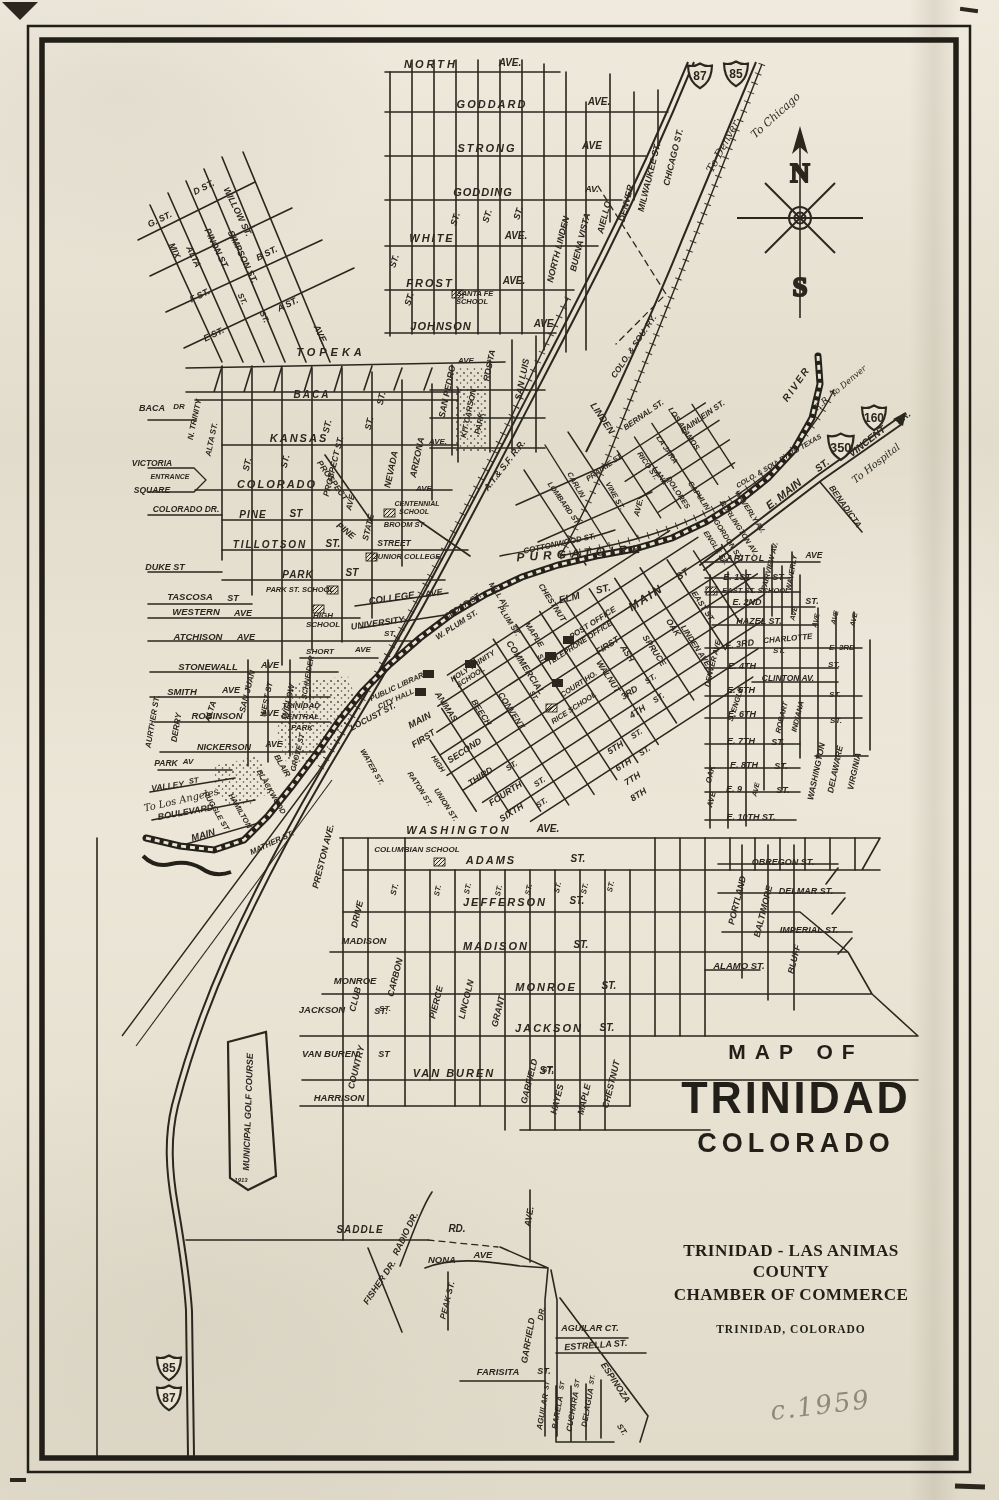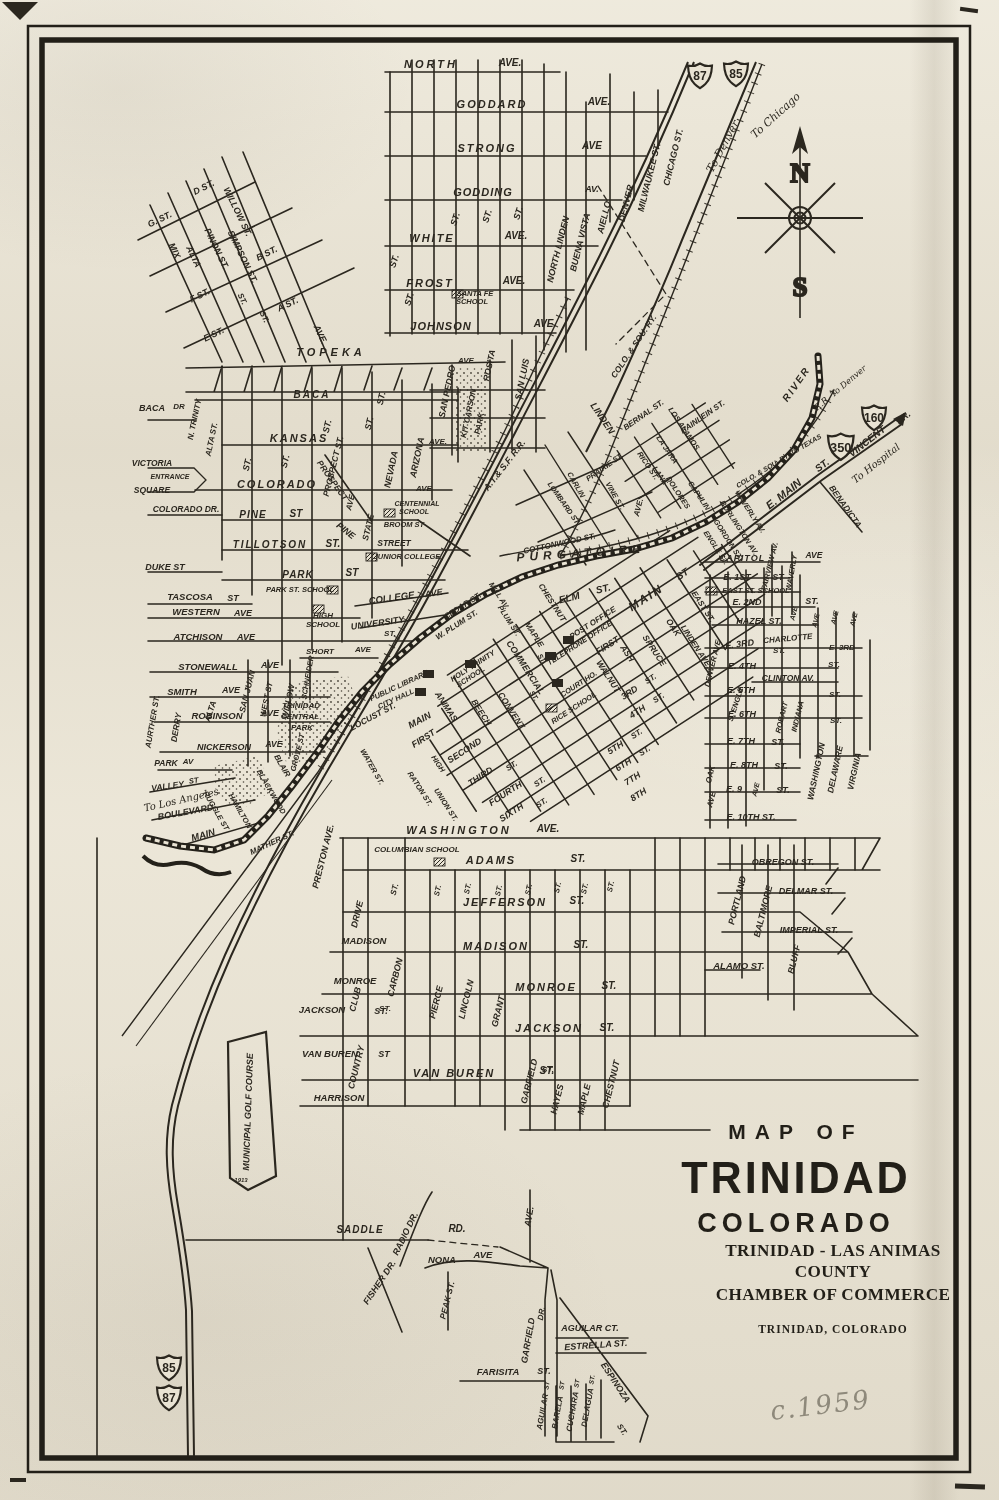--- a/index.html
+++ b/index.html
@@ -13,25 +13,25 @@
       radial-gradient(500px 300px at 88% 42%, rgba(255,255,250,.20), rgba(255,255,250,0) 70%),
       radial-gradient(600px 380px at 20% 88%, rgba(110,100,80,.08), rgba(110,100,80,0) 70%);}
   svg{position:absolute;left:0;top:0;}
   .lbl{font-family:"Liberation Sans",sans-serif;font-weight:700;font-style:italic;
        fill:#2b271f;text-anchor:middle;}
   .lt{font-family:"DejaVu Serif",serif;font-weight:500;}
   .compass-letter{font-family:"Liberation Serif",serif;font-weight:700;font-size:27px;
        fill:#2b271f;text-anchor:middle;font-style:normal;}
   .shield-num{font-family:"Liberation Sans",sans-serif;font-weight:700;font-size:8px;
        fill:#2b271f;text-anchor:middle;font-style:normal;}
-  .title-block{position:absolute;left:672px;top:1120px;width:248px;text-align:center;color:#221f18;}
+  .title-block{position:absolute;left:672px;top:1040px;width:248px;text-align:center;color:#221f18;}
   .tb-kicker{font-size:21px;font-weight:700;letter-spacing:9px;}
   .tb-title{font-size:45px;font-weight:700;letter-spacing:3px;margin-top:8px;transform:scaleX(.96);}
   .tb-sub{font-size:27px;font-weight:700;letter-spacing:5px;margin-top:4px;}
-  .credit-block{position:absolute;left:688px;top:1240px;width:290px;text-align:center;color:#221f18;
+  .credit-block{position:absolute;left:646px;top:1240px;width:290px;text-align:center;color:#221f18;
        font-family:"Liberation Serif",serif;}
   .cb-l1,.cb-l2{font-size:17.5px;font-weight:700;letter-spacing:.4px;transform:scaleX(.98);}
   .cb-l2{margin-top:2px;}
   .cb-l3{font-size:11.5px;font-weight:700;letter-spacing:1px;margin-top:18px;}
   .handwritten{position:absolute;left:770px;top:1390px;font-family:"DejaVu Serif",serif;
        font-style:italic;font-size:26px;color:#8e897b;transform:rotate(-7deg);letter-spacing:2px;}
 </style>
 </head>
 <body>
 

